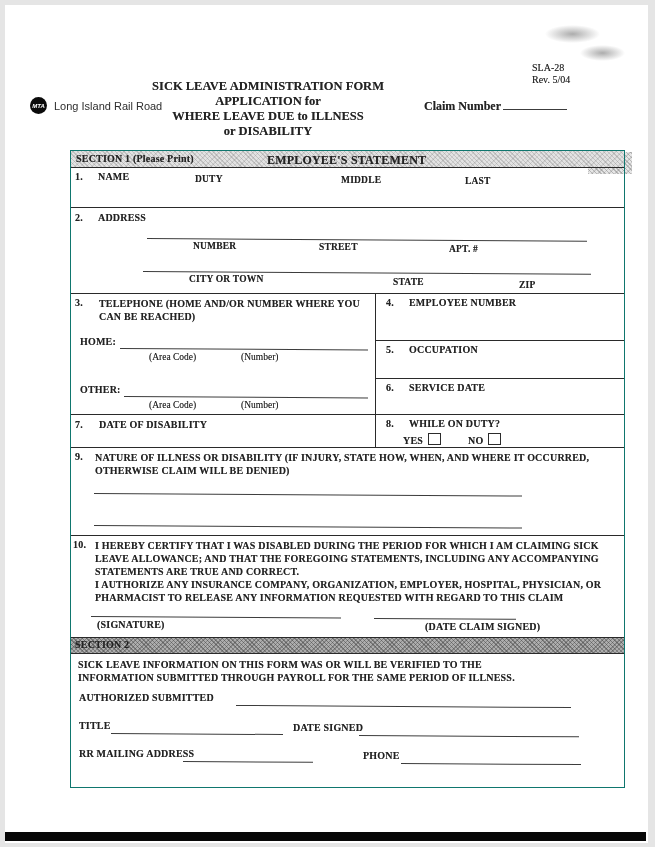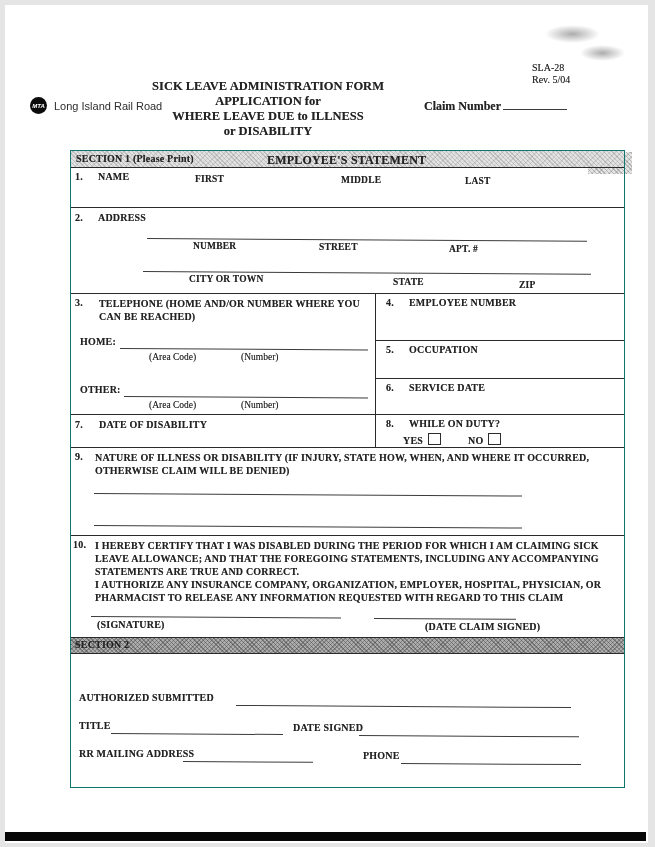--- a/index.html
+++ b/index.html
@@ -90,21 +90,21 @@
     <div class="abs formbox">
 
       <div class="row strip1">
         <span class="abs lb txt" style="left:5px;top:2px;font-size:10px;">SECTION 1 (Please Print)</span>
         <span class="abs lb txt fs105" style="left:196px;top:2px;">EMPLOYEE'S STATEMENT</span>
       </div>
 
       <div class="row r-name">
         <span class="abs lb txt fs10" style="left:4px;top:3px;">1.</span>
         <span class="abs lb txt fs10" style="left:27px;top:3px;">NAME</span>
-        <span class="abs lb txt sm" style="left:124px;top:6px;">FIRST</span>
+        <span class="abs lb txt sm" style="left:124px;top:6px;">DUTY</span>
         <span class="abs lb txt sm" style="left:270px;top:7px;">MIDDLE</span>
         <span class="abs lb txt sm" style="left:394px;top:8px;">LAST</span>
       </div>
 
       <div class="row r-addr">
         <span class="abs lb txt fs10" style="left:4px;top:4px;">2.</span>
         <span class="abs lb txt fs10" style="left:27px;top:4px;">ADDRESS</span>
         <div class="abs fill tilt" style="left:76px;top:29px;width:440px;"></div>
         <span class="abs lb txt sm" style="left:122px;top:33px;">NUMBER</span>
         <span class="abs lb txt sm" style="left:248px;top:34px;">STREET</span>
@@ -173,20 +173,21 @@
         <span class="abs lb txt fs10" style="left:26px;top:83px;">(SIGNATURE)</span>
         <div class="abs fill tilt" style="left:303px;top:81px;width:142px;"></div>
         <span class="abs lb txt fs10" style="left:308px;top:85px;padding-left:46px;">(DATE CLAIM SIGNED)</span>
       </div>
 
       <div class="row strip2">
         <span class="abs lb txt fs10" style="left:4px;top:1px;">SECTION 2</span>
       </div>
 
       <div class="row s2body">
+        <div class="abs lb txt fs10 para" style="left:7px;top:4px;width:472px;">SICK LEAVE INFORMATION ON THIS FORM WAS OR WILL BE VERIFIED TO THE INFORMATION SUBMITTED THROUGH PAYROLL FOR THE SAME PERIOD OF ILLNESS.</div>
         <span class="abs lb txt fs10" style="left:8px;top:38px;">AUTHORIZED SUBMITTED</span>
         <div class="abs fill tilt" style="left:165px;top:50px;width:335px;"></div>
         <span class="abs lb txt fs10" style="left:8px;top:66px;">TITLE</span>
         <div class="abs fill tilt" style="left:40px;top:78px;width:172px;"></div>
         <span class="abs lb txt fs10" style="left:222px;top:68px;">DATE SIGNED</span>
         <div class="abs fill tilt" style="left:288px;top:80px;width:220px;"></div>
         <span class="abs lb txt fs10" style="left:8px;top:94px;">RR MAILING ADDRESS</span>
         <div class="abs fill tilt" style="left:112px;top:106px;width:130px;"></div>
         <span class="abs lb txt fs10" style="left:292px;top:96px;">PHONE</span>
         <div class="abs fill tilt" style="left:330px;top:108px;width:180px;"></div>

